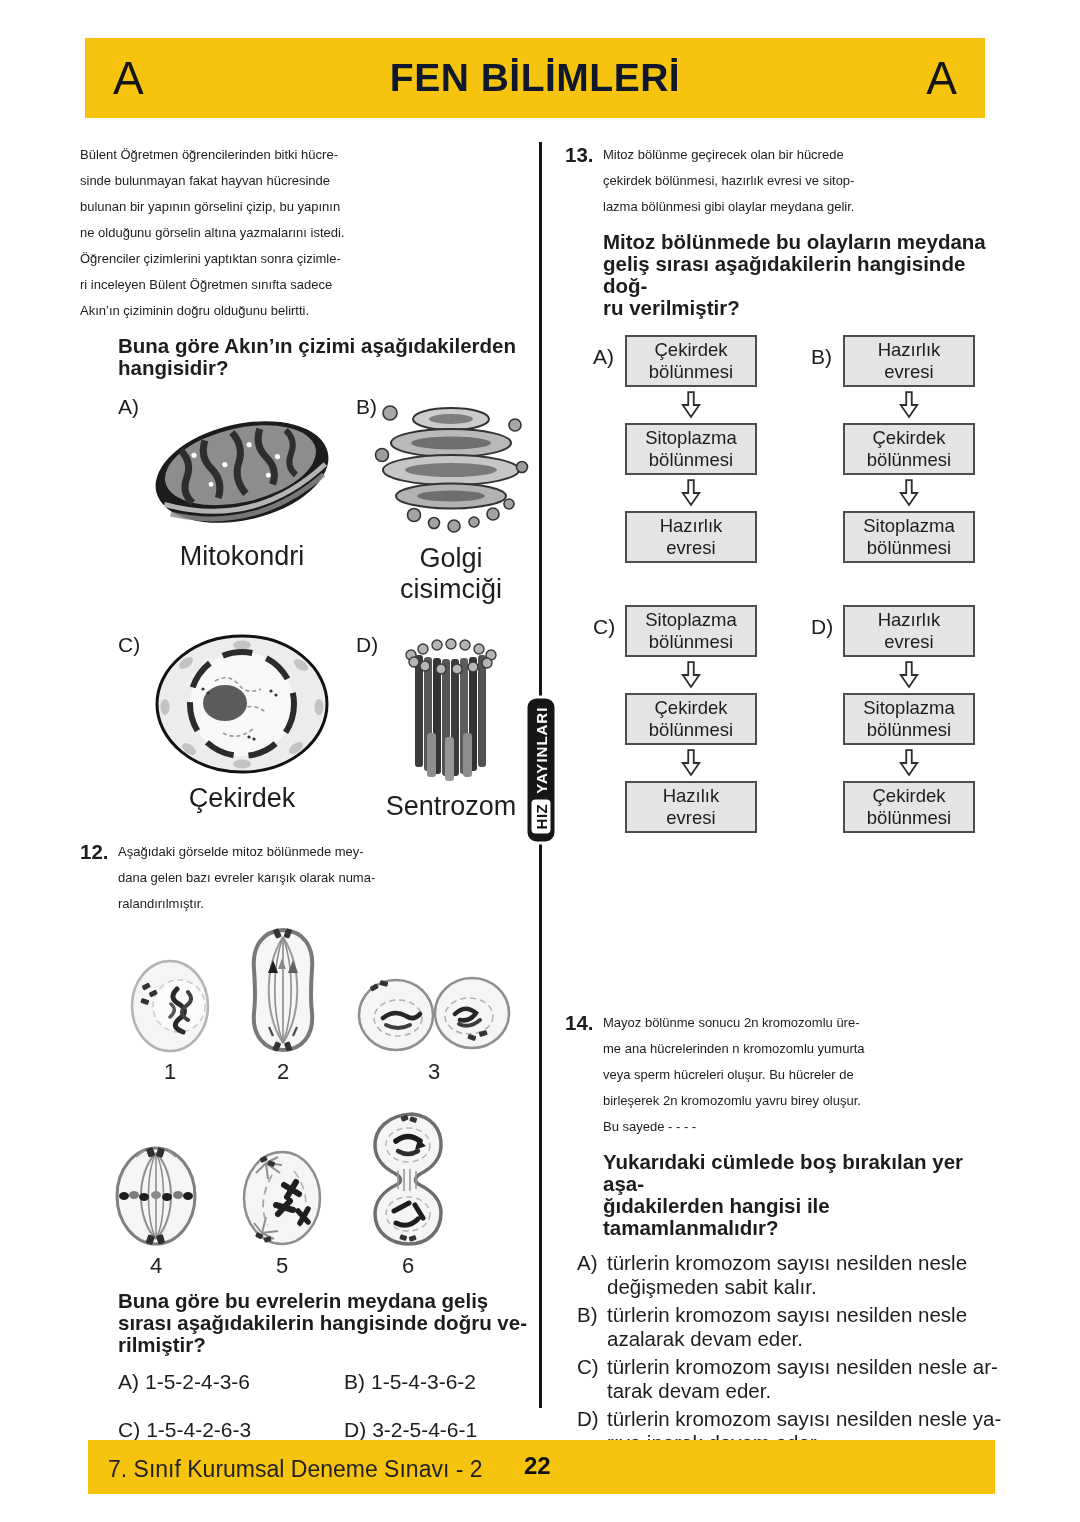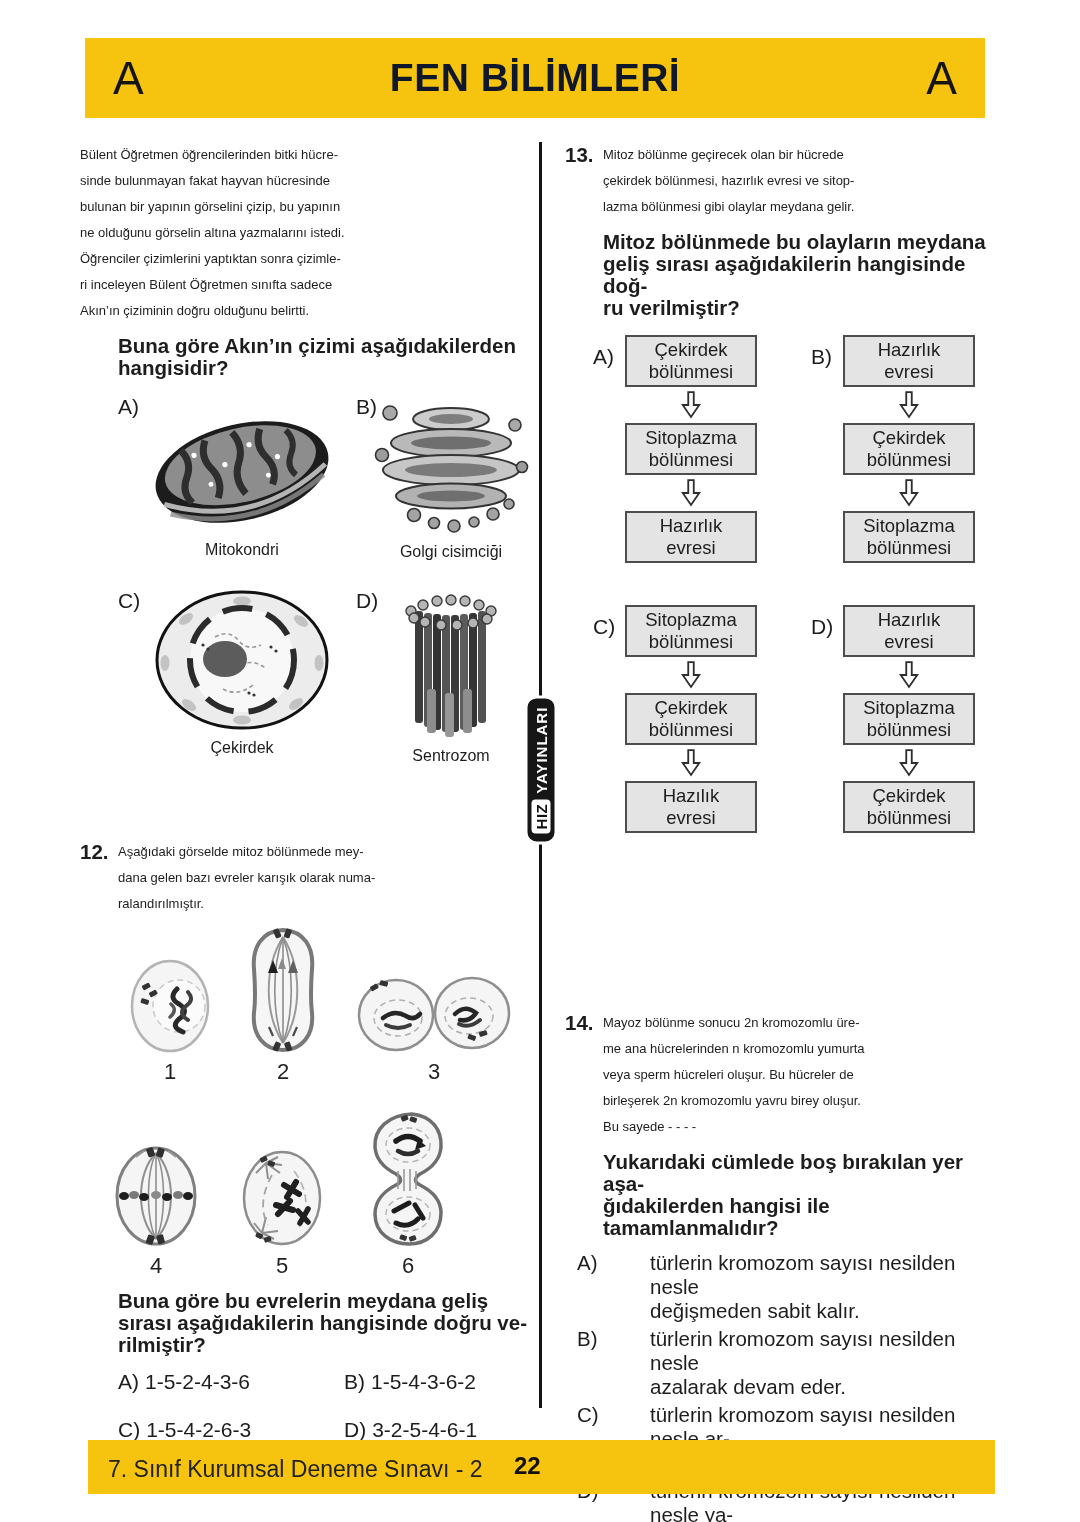--- a/index.html
+++ b/index.html
@@ -15,21 +15,21 @@
 
   
   .header-band{position:absolute;left:85px;top:38px;width:900px;height:80px;
     background:var(--band_yellow);display:flex;align-items:center;justify-content:space-between;
     padding:0 28px;}
   .form-letter{font-size:46px;font-weight:400;color:#151515;line-height:1;}
   .header-title{font-size:39px;font-weight:700;letter-spacing:.5px;color:#0f172a;}
   .footer-band{position:absolute;left:88px;top:1440px;width:907px;height:54px;
     background:var(--band_yellow);}
   .footer-exam{position:absolute;left:20px;top:16px;font-size:23px;color:#222;}
-  .footer-page{position:absolute;left:426px;top:12px;font-size:24px;font-weight:700;color:#111;}
+  .footer-page{position:absolute;left:436px;top:12px;font-size:24px;font-weight:700;color:#111;}
 
   
   .divider{position:absolute;left:539px;top:142px;width:3px;height:1266px;background:#141414;}
   .brand-logo{position:absolute;left:541px;top:770px;transform:translate(-50%,-50%) rotate(-90deg);
     background:#161616;border-radius:9px;display:flex;align-items:center;gap:6px;
     padding:4px 8px;box-shadow:0 0 0 3px #fff;}
   .brand-hiz{background:#fff;color:#111;font-weight:700;font-size:15px;border-radius:4px;
     padding:0 4px;line-height:19px;letter-spacing:.5px;}
   .brand-yayinlari{color:#fff;font-weight:700;font-size:15px;letter-spacing:1px;line-height:19px;}
 
@@ -41,21 +41,21 @@
   .q-row{display:flex;}
   .q-num{width:38px;flex:0 0 38px;font-weight:700;font-size:20.5px;line-height:26px;}
   .q-body{flex:1;font-size:13px;line-height:26px;white-space:pre-line;}
   .q-stem{margin:11px 0 0 38px;font-weight:700;font-size:20.5px;line-height:22px;white-space:pre-line;}
 
   
   .pic-grid{margin:14px 0 0 38px;display:grid;grid-template-columns:238px 1fr;row-gap:26px;}
   .pic-opt{position:relative;padding-top:2px;}
   .pic-letter{position:absolute;left:0;top:2px;font-size:21px;}
   .pic-fig{display:flex;justify-content:center;align-items:flex-end;min-height:138px;padding-left:10px;}
-  .pic-caption{margin-top:8px;text-align:center;font-size:16px;padding-left:10px;}
+  .pic-caption{margin-top:8px;text-align:center;font-size:27px;padding-left:10px;}
 
   
   .mitosis-fig{margin:10px 0 0 30px;}
   .fig-row{display:flex;align-items:flex-end;}
   .fig-row1{gap:34px;margin-left:20px;}
   .fig-row2{gap:44px;margin-top:26px;margin-left:4px;}
   .fig-item{display:flex;flex-direction:column;align-items:center;}
   .fig-num{margin-top:6px;font-size:22px;color:#222;}
   .ans-grid{margin:14px 0 0 38px;display:grid;grid-template-columns:226px 1fr;row-gap:24px;}
   .ans-opt{font-size:21px;white-space:nowrap;}
@@ -68,21 +68,21 @@
   .flow-stack{display:flex;flex-direction:column;align-items:center;}
   .flow-box{width:132px;min-height:50px;background:var(--box_gray);border:2px solid var(--box_border);
     font-size:18.5px;line-height:22px;text-align:center;white-space:pre-line;
     display:flex;align-items:center;justify-content:center;padding:2px 2px;}
   .flow-arrow{margin:4px 0;display:block;}
 
   
   .txt-opts{margin:12px 0 0 12px;}
   .txt-opt{display:flex;margin-bottom:4px;}
   .txt-opt .opt-letter{width:30px;flex:0 0 30px;font-size:20.5px;line-height:24px;}
-  .txt-opt .opt-text{font-size:20.5px;line-height:24px;white-space:pre-line;margin-left:43px;}
+  .txt-opt .opt-text{font-size:20.5px;line-height:24px;white-space:pre-line;}
 </style>
 </head>
 <body>
 
 <div class="page">
 
   <div class="header-band">
     <span class="form-letter">A</span>
     <span class="header-title">FEN BİLİMLERİ</span>
     <span class="form-letter">A</span>

